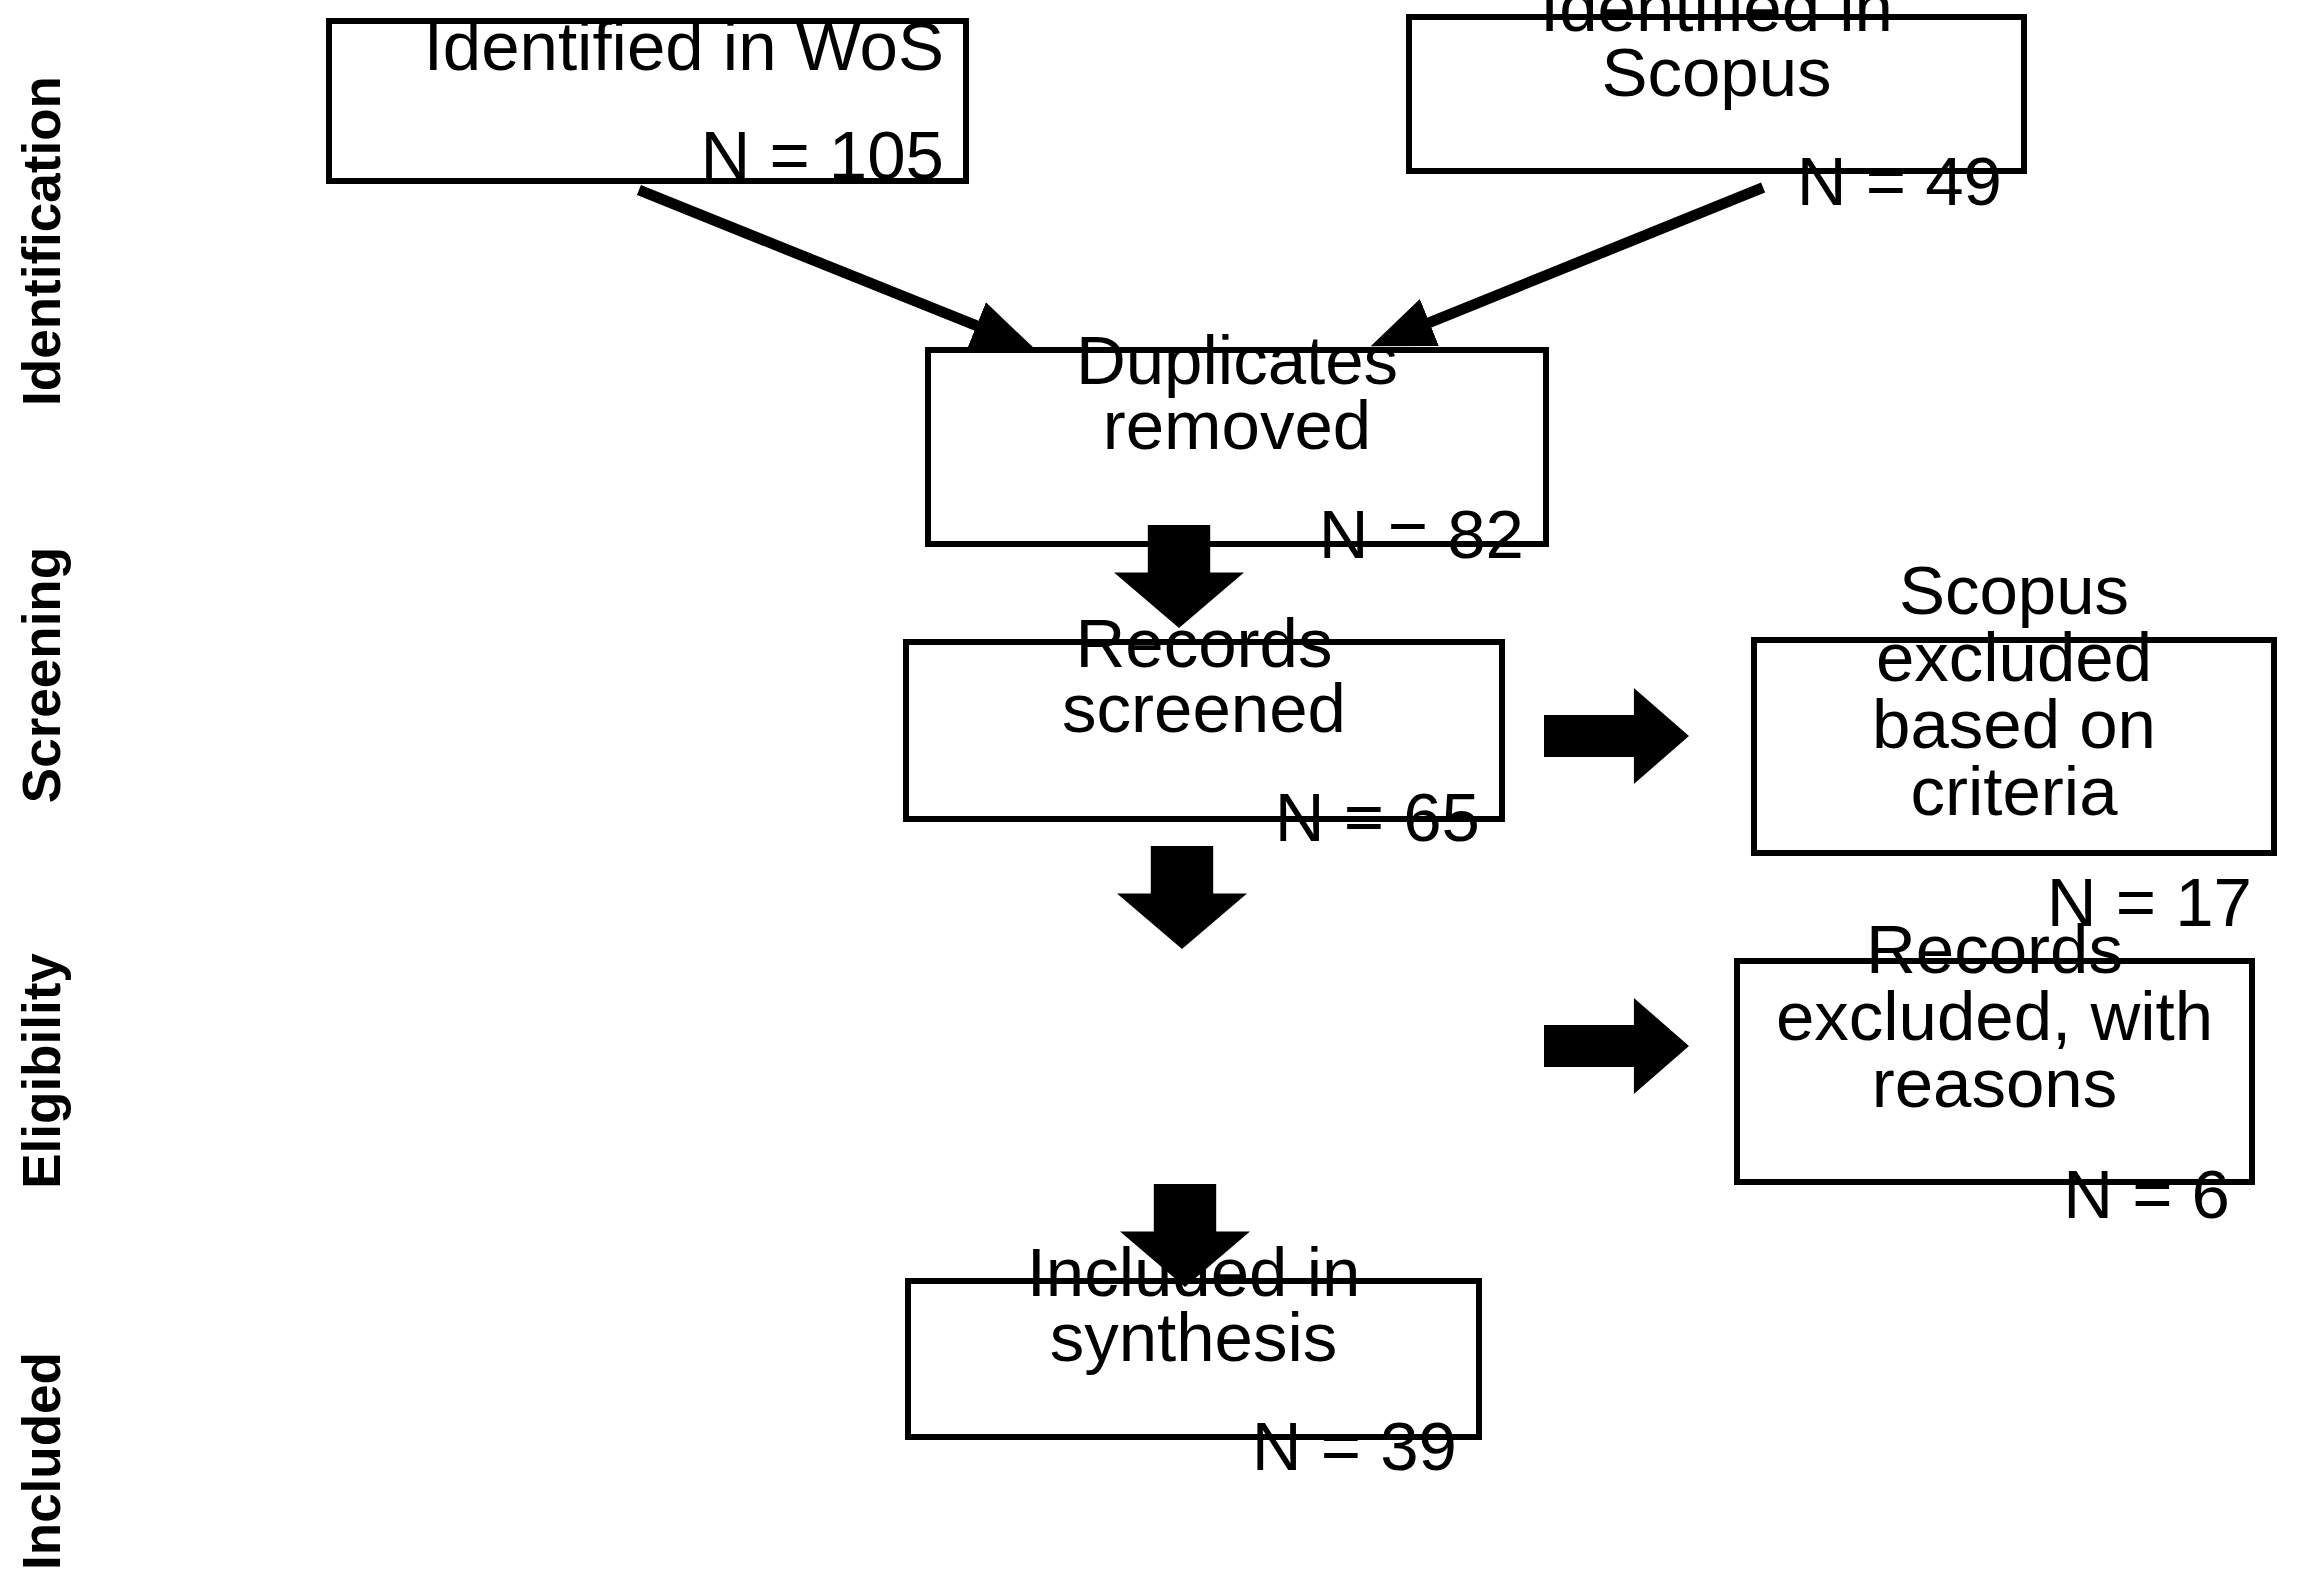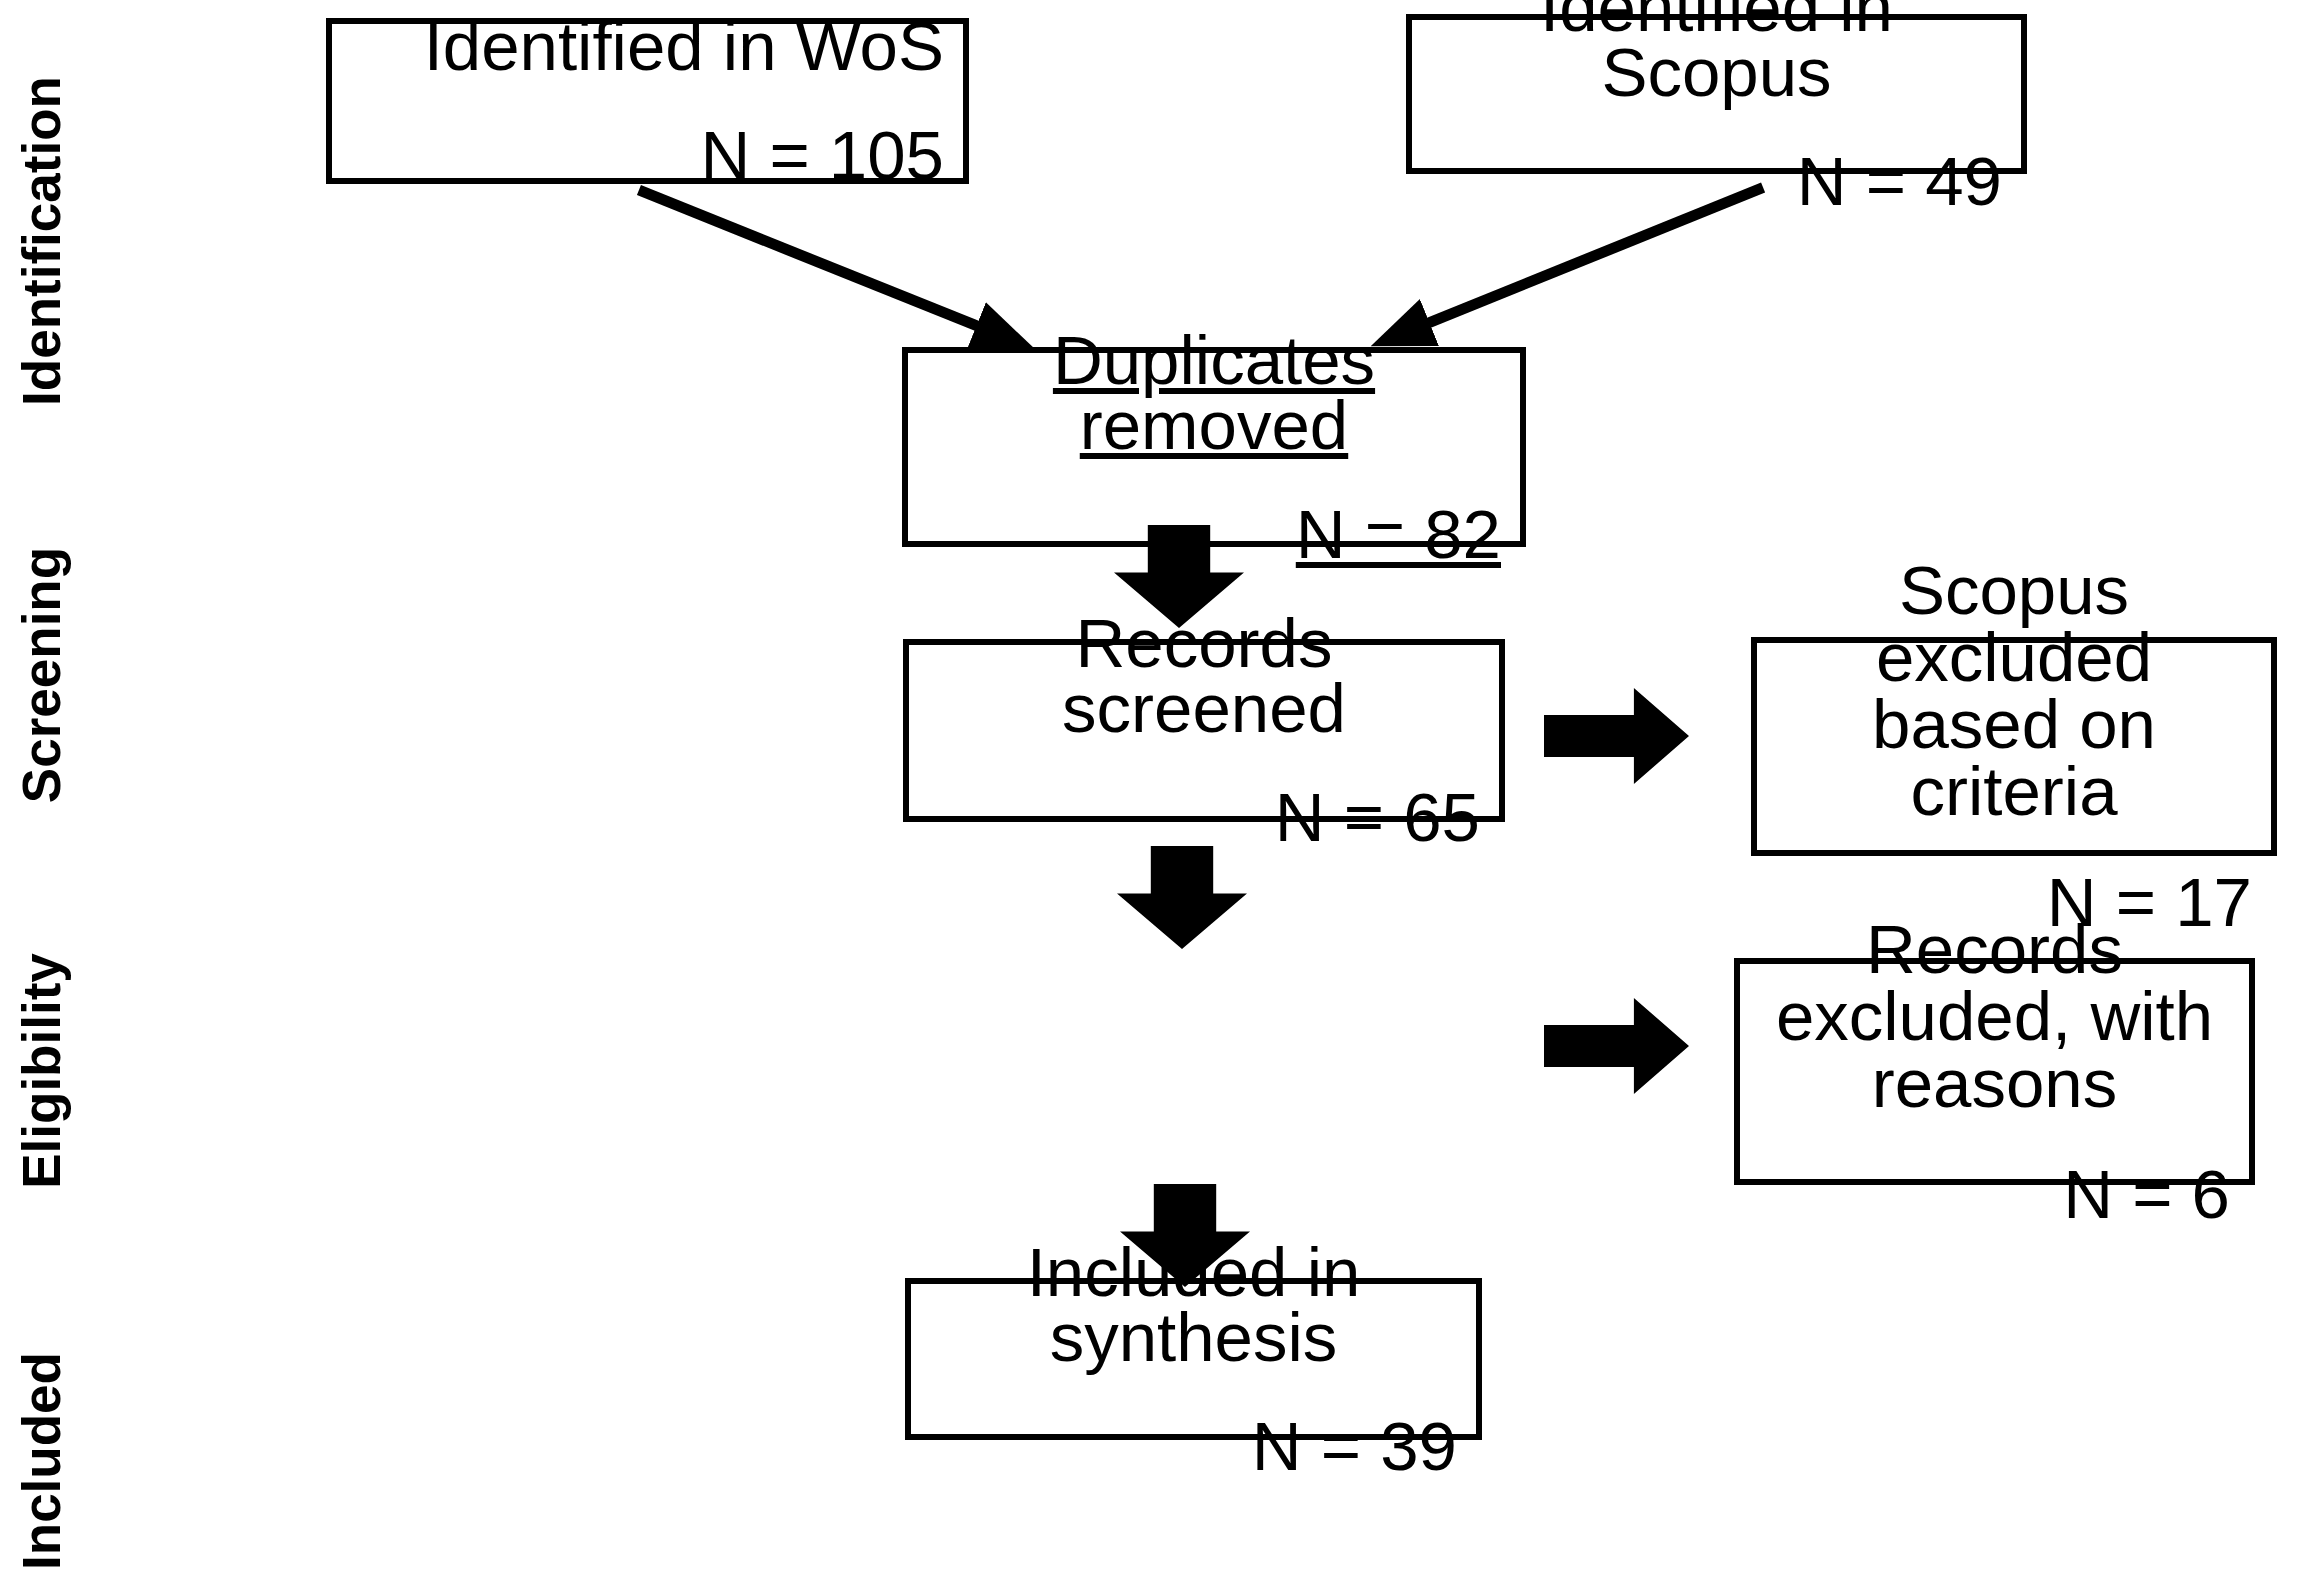--- a/index.html
+++ b/index.html
@@ -64,21 +64,21 @@
     position: absolute;
     width: 145px;
     height: 96px;
     background: #000000;
     clip-path: polygon(0% 28%, 62% 28%, 62% 0%, 100% 50%, 62% 100%, 62% 72%, 0% 72%);
   }
 
   
   #box-wos        { left: 326px;  top: 18px;   width: 643px; height: 166px; }
   #box-scopus     { left: 1406px; top: 14px;   width: 621px;  height: 160px; }
-  #box-duplicates { left: 902px; top: 347px;  width: 624px;  height: 200px; text-decoration: underline; }
+  #box-duplicates { left: 925px; top: 347px;  width: 624px;  height: 200px; }
   #box-screened   { left: 903px; top: 639px; width: 602px;  height: 183px; }
   #box-excl-scr   { left: 1751px; top: 637px; width: 526px;  height: 219px; line-height: 67px; }
   #box-assessed   { left: 918px; top: 968px; width: 580px;  height: 183px; }
   #box-excl-asm   { left: 1734px; top: 958px; width: 521px;  height: 227px; line-height: 67px; }
   #box-included   { left: 905px; top: 1250px; width: 577px;  height: 162px; margin-top: 28px; }
 
   #rail-identification { left: -155px; top: 203px;  }
   #rail-screening      { left: -155px; top: 637px; }
   #rail-eligibility    { left: -155px; top: 1033px; }
   #rail-included       { left: -155px; top: 1423px; }

